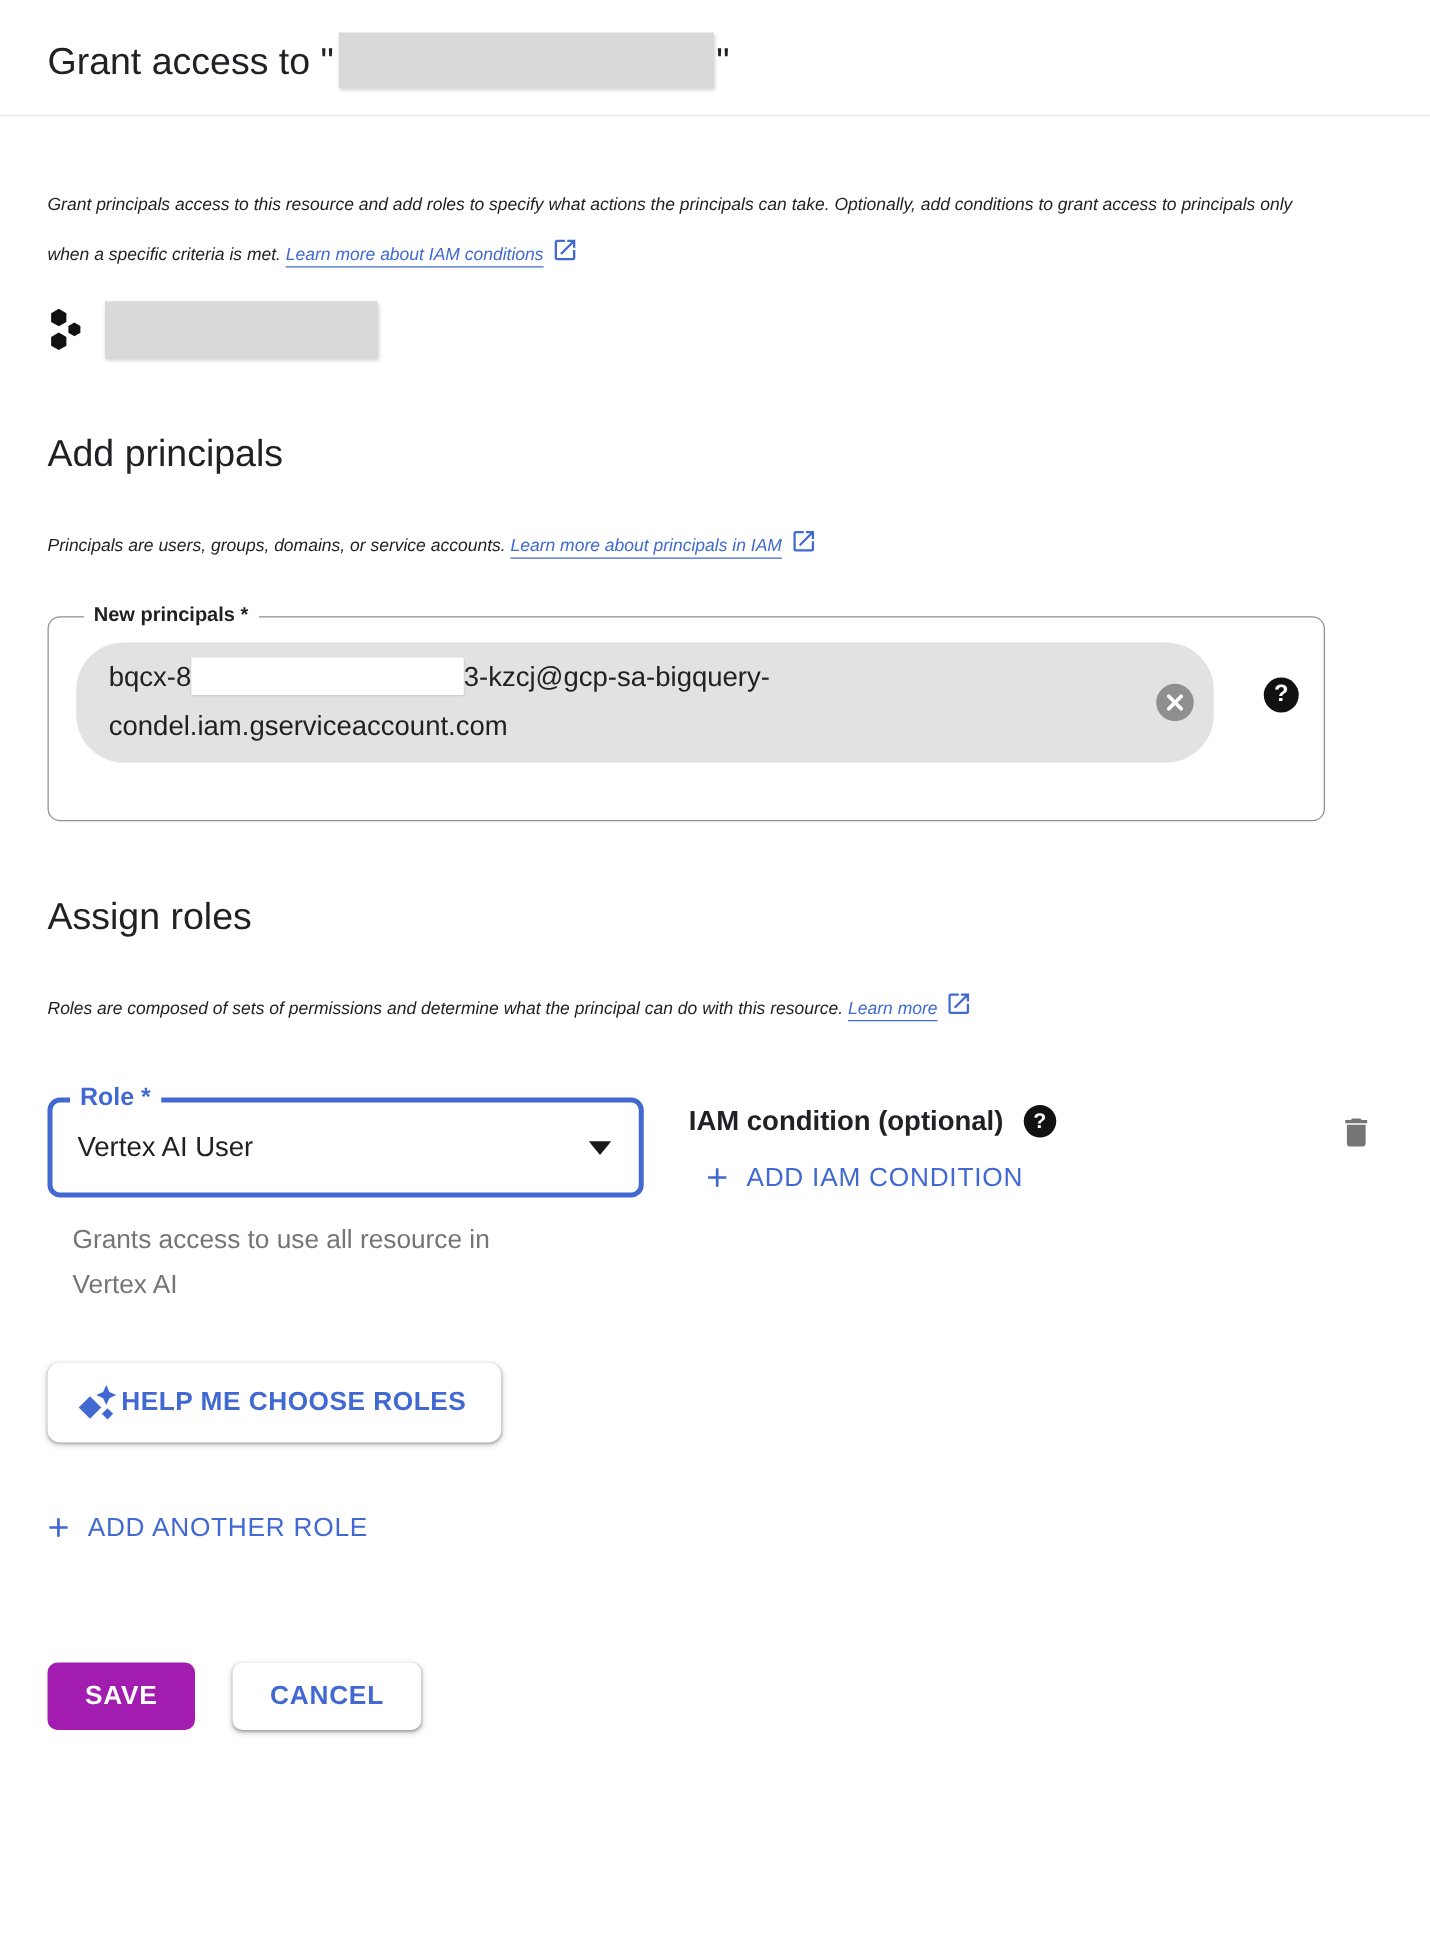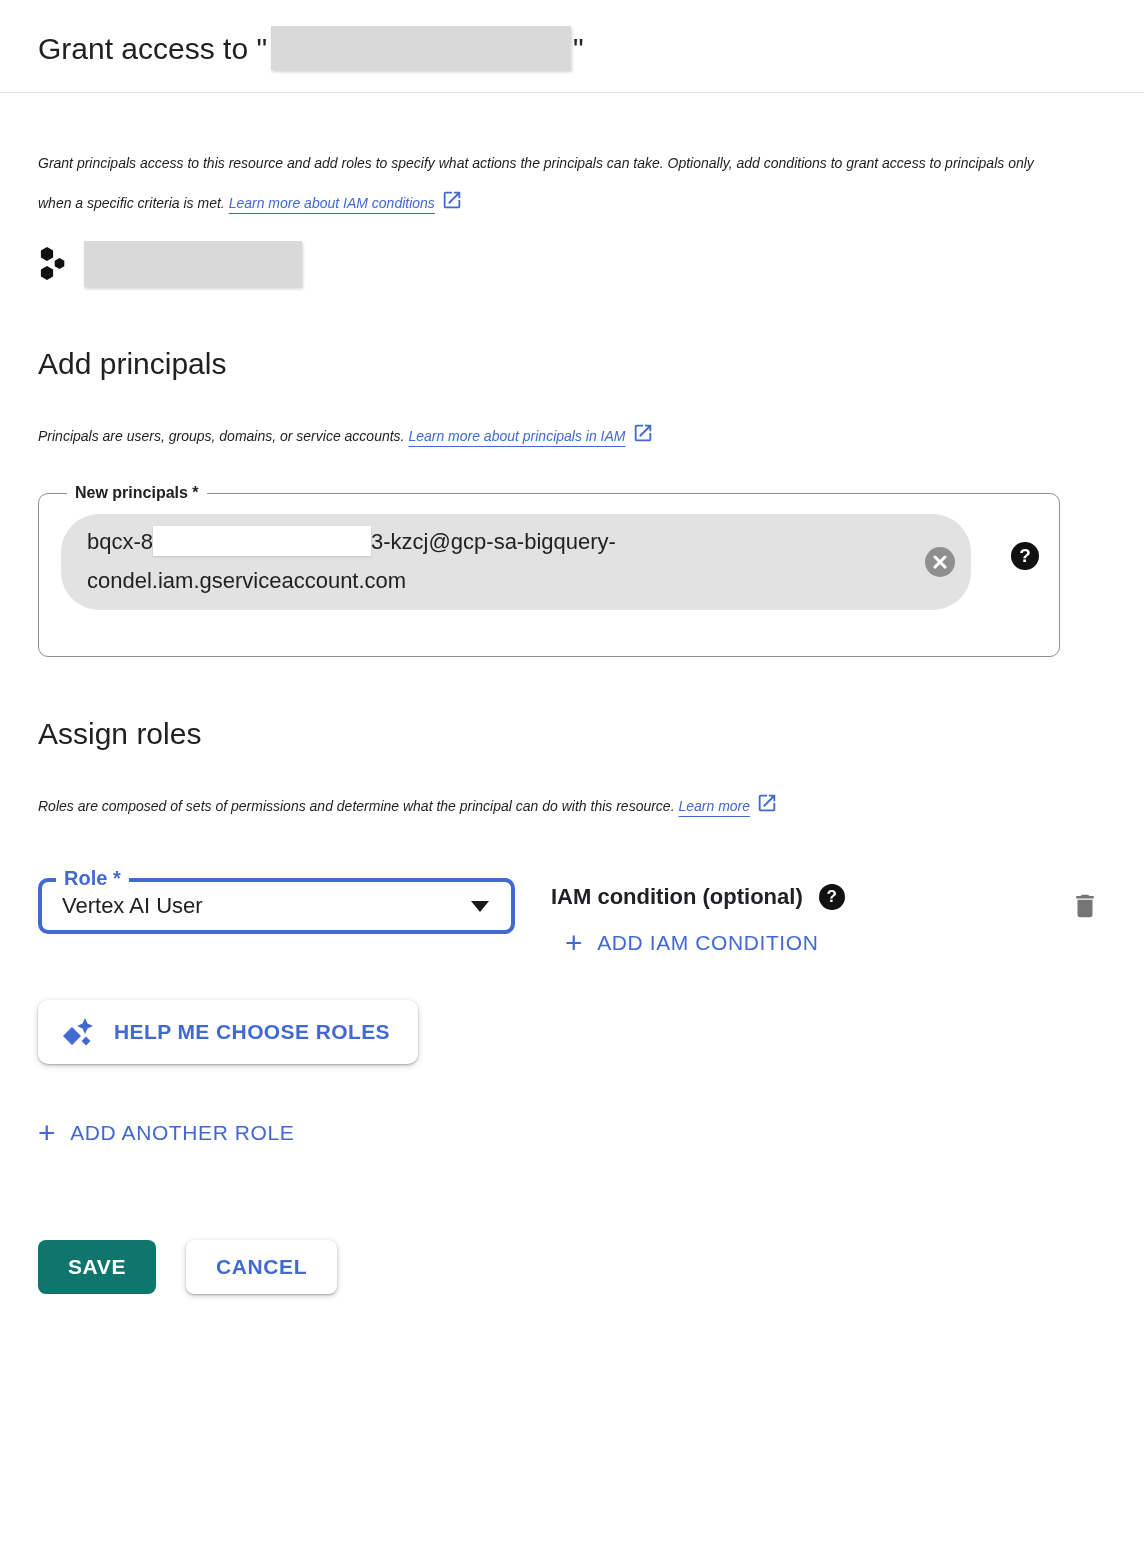--- a/index.html
+++ b/index.html
@@ -120,21 +120,21 @@
   .roles-row {
     margin-top: 52px;
     display: flex;
     align-items: flex-start;
   }
   .role-col { width: 477px; flex: none; }
   .role-field {
     position: relative;
     border: 4px solid #4169d1;
     border-radius: 10px;
-    height: 56px;
+    height: 80px;
     display: flex;
     align-items: center;
     justify-content: space-between;
     padding: 0 22px 0 20px;
     cursor: pointer;
     background: #fff;
   }
   .role-label {
     position: absolute;
     top: -16px; left: 14px;
@@ -175,21 +175,21 @@
     letter-spacing: 0.6px;
     cursor: pointer;
   }
   .condition-col .add-link-row { margin-left: 14px; }
   .plus-glyph { font-size: 30px; font-weight: 400; line-height: 26px; }
   .trash-col { margin-left: auto; padding: 12px 6px 0 0; }
   .help-roles-btn {
     margin-top: 44px;
     display: inline-flex;
     align-items: center;
-    gap: 20px;
+    gap: 3px;
     background: #ffffff;
     border: none;
     border-radius: 10px;
     padding: 16px 28px 16px 24px;
     box-shadow: 0 1px 2px rgba(0,0,0,0.25), 0 2px 6px rgba(0,0,0,0.18);
     color: #4169d1;
     font-size: 21px;
     font-weight: 600;
     letter-spacing: 0.4px;
     cursor: pointer;
@@ -205,21 +205,21 @@
   .btn {
     border: none;
     border-radius: 8px;
     font-size: 21px;
     font-weight: 600;
     letter-spacing: 0.6px;
     padding: 15px 30px;
     cursor: pointer;
     font-family: inherit;
   }
-  .btn-primary { background: #0f766e; color: #ffffff; }
+  .btn-primary { background: #a21caf; color: #ffffff; }
   .btn-secondary {
     background: #ffffff;
     color: #4169d1;
     box-shadow: 0 1px 2px rgba(0,0,0,0.25), 0 2px 6px rgba(0,0,0,0.18);
   }
 </style>
 </head>
 <body>
 
 <div class="header">
@@ -267,20 +267,21 @@
           <path fill="#4169d1" d="M19 19H5V5h7V3H5c-1.11 0-2 .9-2 2v14c0 1.1.89 2 2 2h14c1.1 0 2-.9 2-2v-7h-2v7zM14 3v2h3.59l-9.83 9.83 1.41 1.41L19 6.41V10h2V3h-7z"></path>
         </svg></a></p>
 
   <div class="roles-row">
     <div class="role-col">
       <div class="role-field">
         <span class="role-label">Role *</span>
         <span class="role-value">Vertex AI User</span>
         <span class="caret-down"></span>
       </div>
+      <div class="role-helper">Grants access to use all resource in Vertex AI</div>
     </div>
 
     <div class="condition-col">
       <div class="condition-label-row">
         <span>IAM condition (optional)</span>
         <span class="help-circle condition-help">?</span>
       </div>
       <div class="add-link-row">
         <span class="plus-glyph">+</span>
         <span>ADD IAM CONDITION</span>

